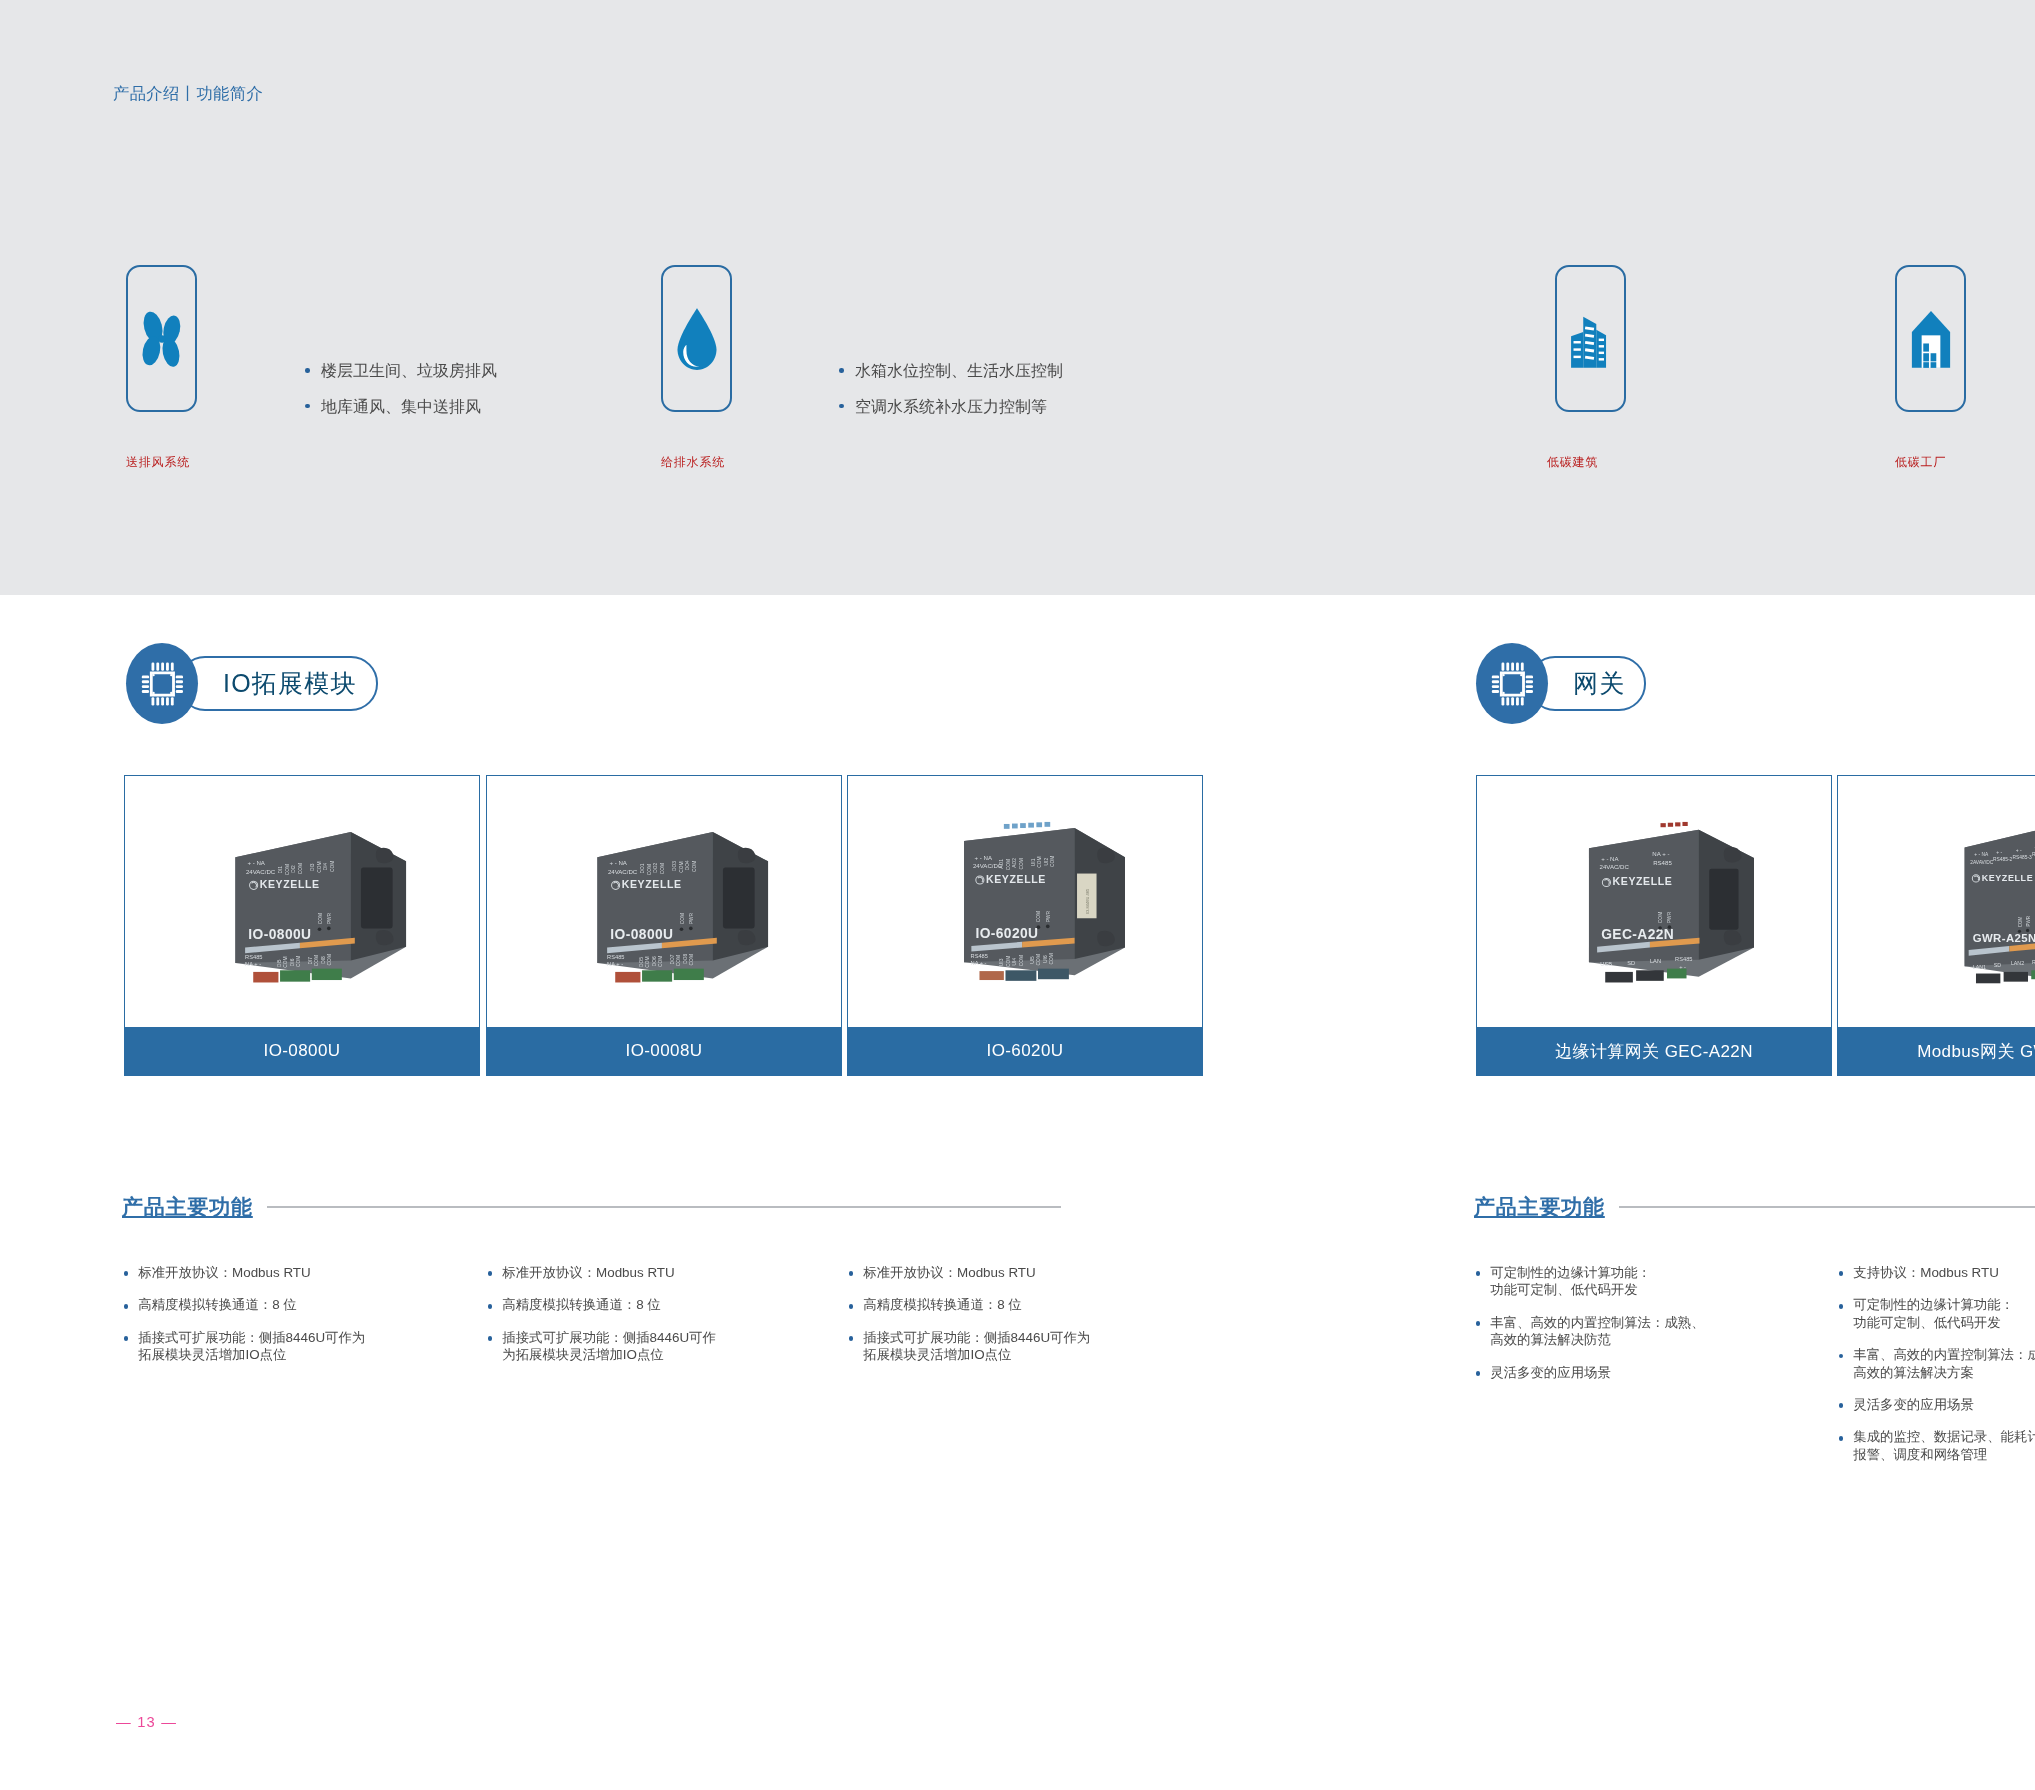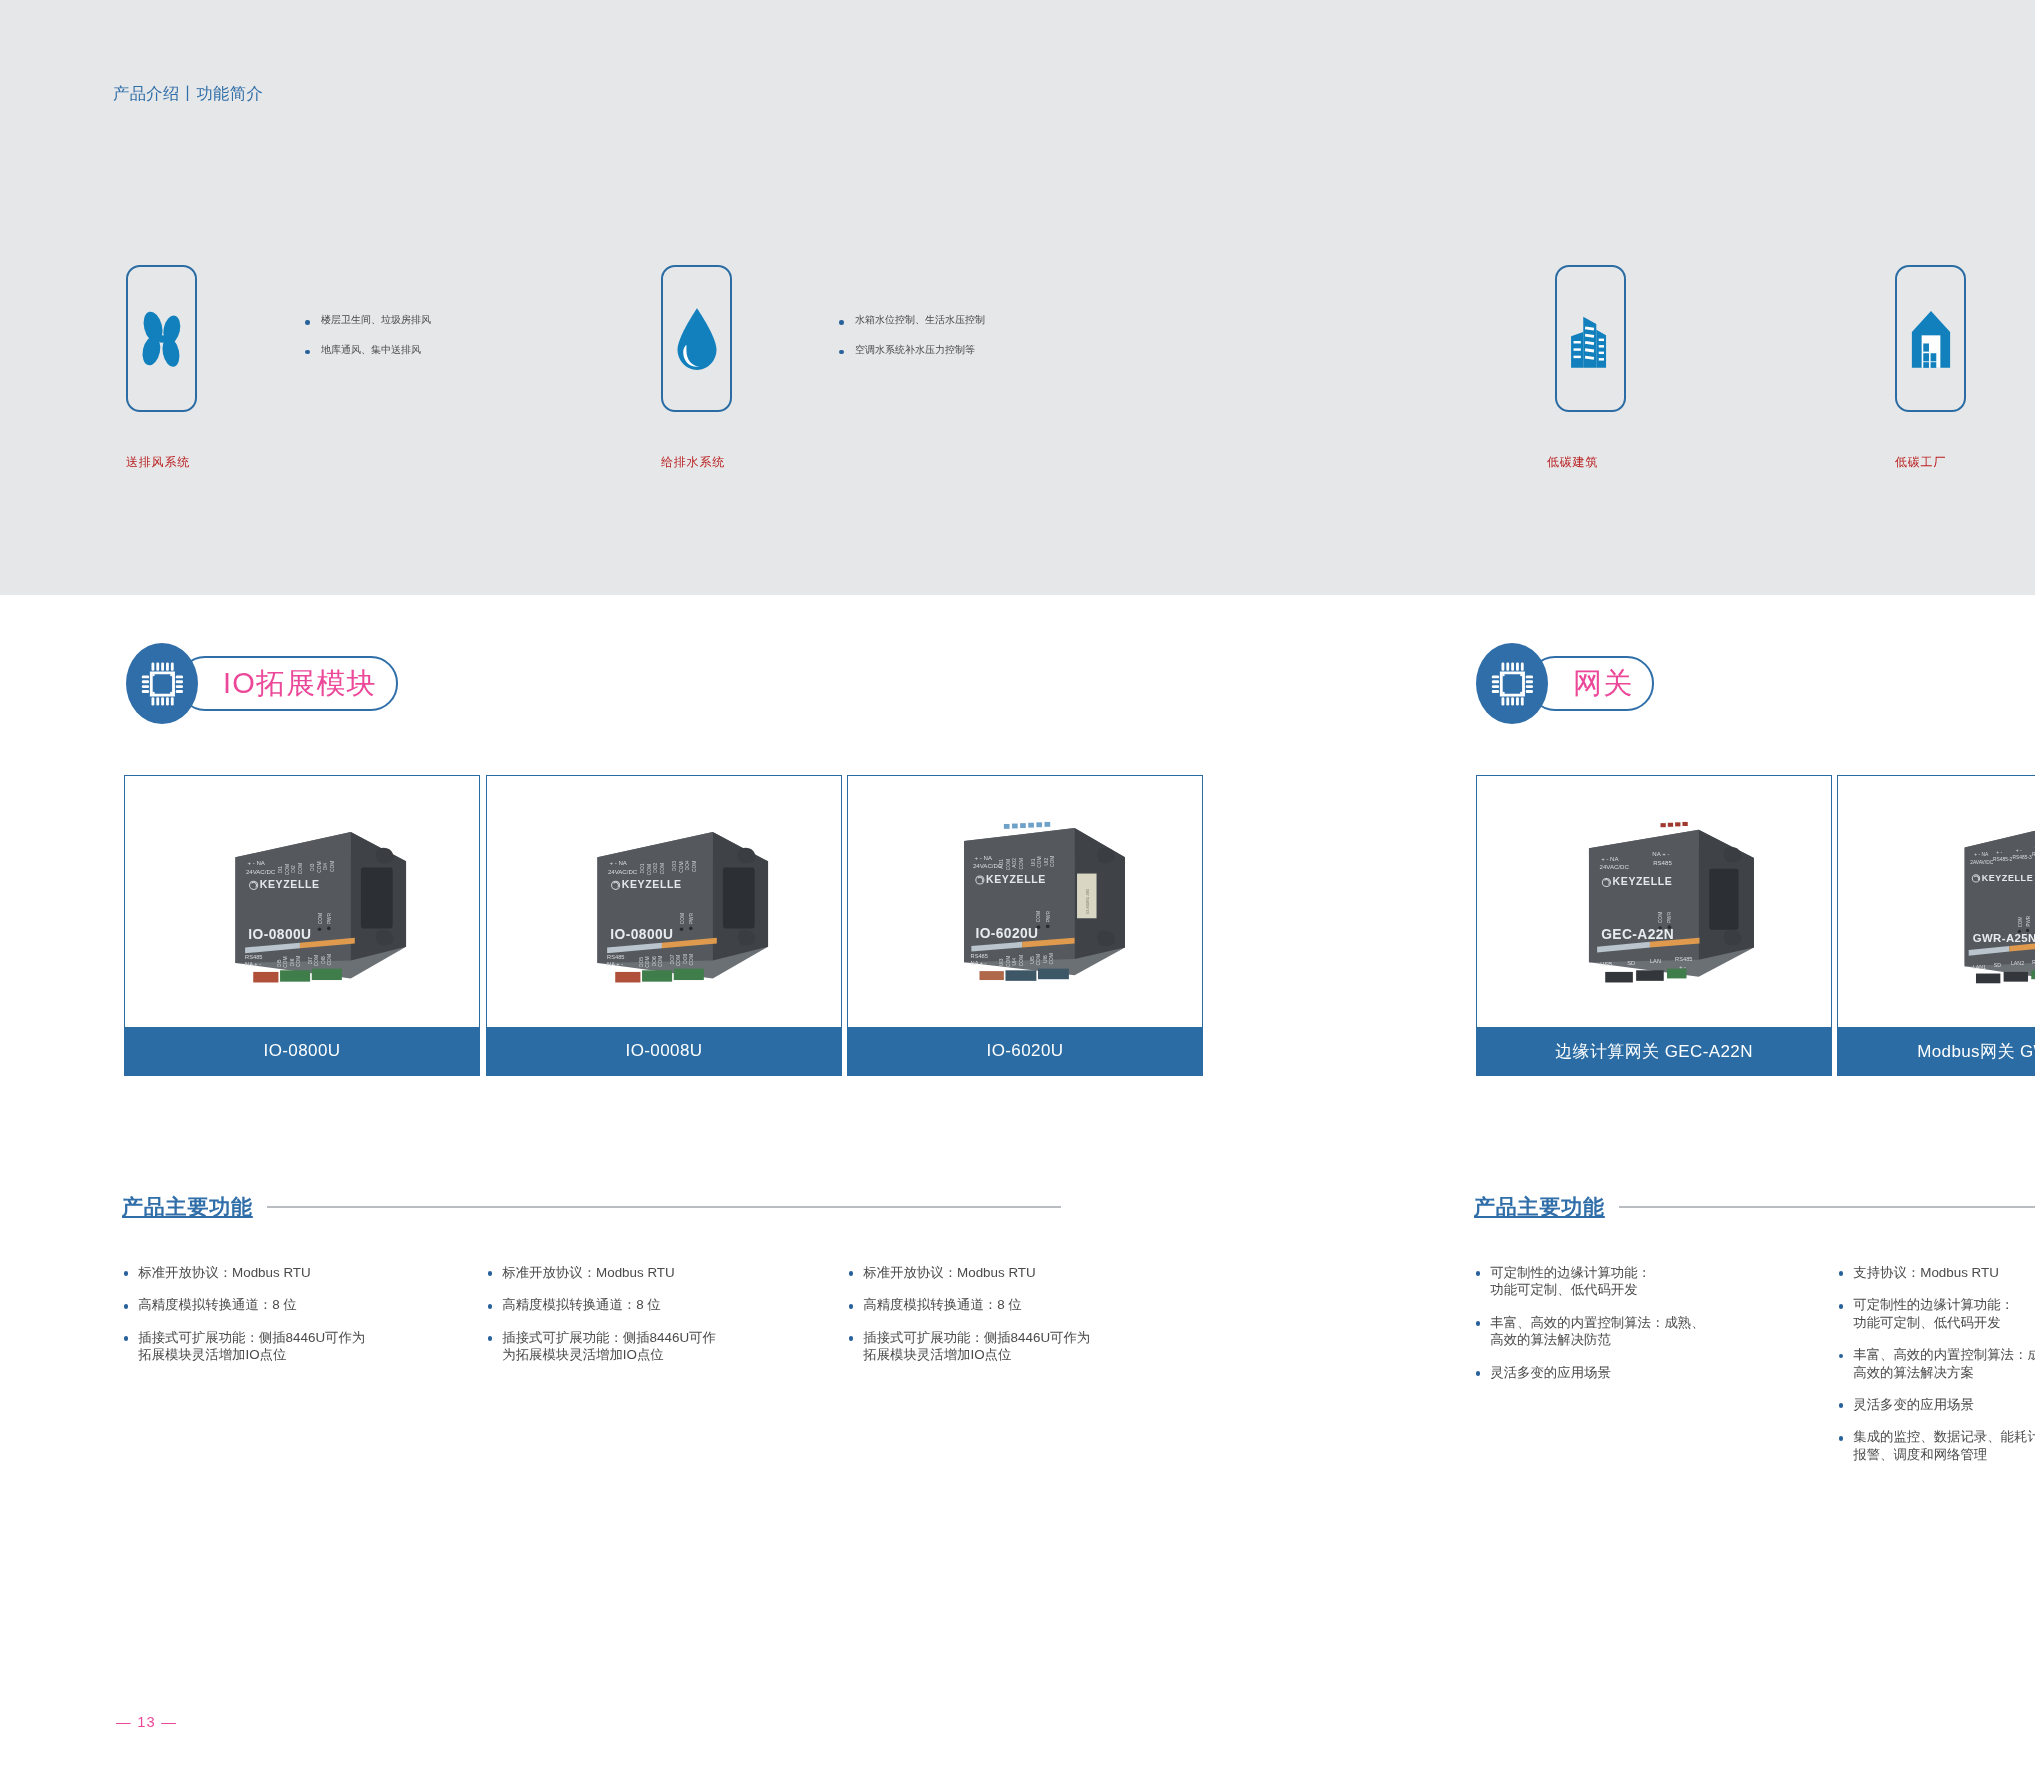--- a/index.html
+++ b/index.html
@@ -43,23 +43,24 @@
 
   .tile-label {
     position: absolute;
     font-size: 12px; color: #b91c1c;
     letter-spacing: 0.8px; white-space: nowrap;
   }
 
   .bullets {
     position: absolute;
     color: #4a4a4a;
-    font-size: 10px;
+    font-size: 16px;
     line-height: 1.0;
     white-space: nowrap;
+    margin-top: 48px;
   }
   .bullets .row {
     position: relative;
     padding-left: 18px;
     margin-bottom: 19.5px;
   }
   .bullets .row:last-child { margin-bottom: 0; }
   .bullets .row::before {
     content: "";
     position: absolute; left: 2.4px; top: 5.3px;
@@ -78,21 +79,21 @@
   }
   .badge-pill {
     position: absolute; left: 52px; top: 13.4px;
     height: 55px;
     border: 2px solid #2f6ea8;
     border-radius: 27px;
     display: flex; align-items: center;
     padding: 0 19px 0 43px;
   }
   .badge-text {
-    font-size: 29px; color: #ec4899;
+    font-size: 25px; color: #0c4a6e;
     letter-spacing: 1.2px; white-space: nowrap;
   }
 
   
   .card {
     position: absolute;
     border: 1.6px solid #2a6ca3;
     background: #ffffff;
     overflow: hidden;
   }

